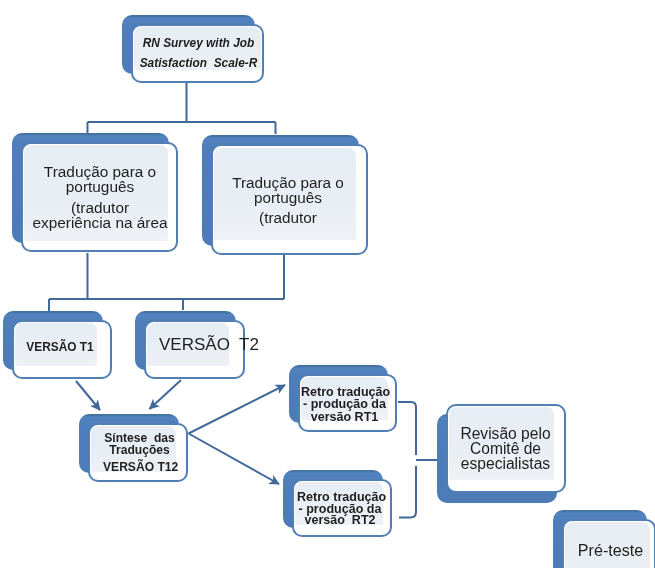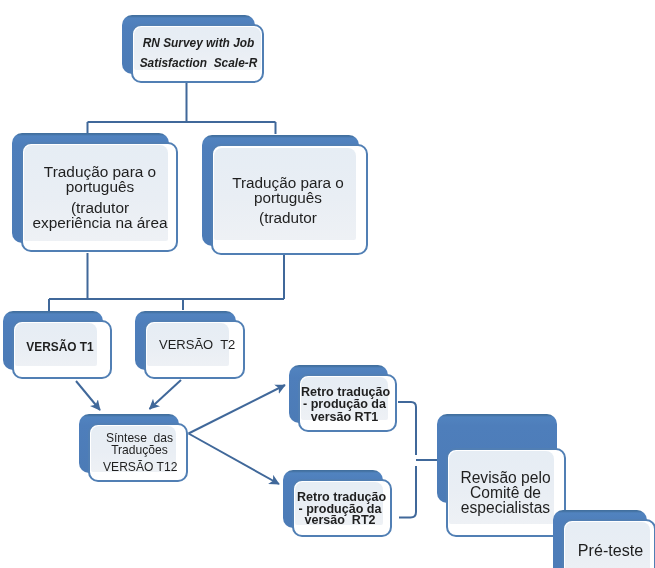--- a/index.html
+++ b/index.html
@@ -76,29 +76,29 @@
         <div class="back" style="left: 3px; top: 311px; width: 100px; height: 59px;"></div>
         <div class="front" style="left: 12px; top: 320px; width: 100px; height: 59px;">
           <div class="txt" style="font-size: 11.9px; line-height: 15px; font-weight: bold; font-style: normal; position: absolute; inset: 1px 13px 11px 1px; width: auto; display: flex; flex-direction: column; justify-content: center; padding-top: 6px; padding-left: 8px;">
             <div>VERSÃO T1</div>
           </div>
         </div>
       </div>
       <div class="node" style="left: 0px; top: 0px;">
         <div class="back" style="left: 135px; top: 311px; width: 101px; height: 59px;"></div>
         <div class="front" style="left: 144px; top: 320px; width: 101px; height: 59px;">
-          <div class="txt" style="font-size: 13px; line-height: 15px; font-weight: normal; font-style: normal; position: absolute; inset: 1px 14px 11px 1px; width: auto; display: flex; flex-direction: column; justify-content: center; padding-top: 0; padding-left: 12px;">
+          <div class="txt" style="font-size: 17px; line-height: 15px; font-weight: normal; font-style: normal; position: absolute; inset: 1px 14px 11px 1px; width: auto; display: flex; flex-direction: column; justify-content: center; padding-top: 0; padding-left: 12px;">
             <div>VERSÃO  T2</div>
           </div>
         </div>
       </div>
       <div class="node" style="left: 0px; top: 0px;">
         <div class="back" style="left: 79px; top: 414px; width: 100px; height: 59px;"></div>
         <div class="front" style="left: 88px; top: 423px; width: 100px; height: 59px;">
-          <div class="txt" style="font-size: 12.1px; line-height: 12px; font-weight: normal; font-style: normal; position: absolute; inset: 1px 10px 8px 1px; width: auto; display: flex; flex-direction: column; justify-content: center; padding-top: 6px; padding-left: 12px;">
+          <div class="txt" style="font-size: 12.1px; line-height: 12px; font-weight: bold; font-style: normal; position: absolute; inset: 1px 10px 8px 1px; width: auto; display: flex; flex-direction: column; justify-content: center; padding-top: 6px; padding-left: 12px;">
             <div>Síntese  das</div>
             <div>Traduções</div>
             <div style="height: 5px; line-height: 5px;">&nbsp;</div>
             <div>VERSÃO T12</div>
           </div>
         </div>
       </div>
       <div class="node" style="left: 0px; top: 0px;">
         <div class="back" style="left: 289px; top: 365px; width: 99px; height: 58px;"></div>
         <div class="front" style="left: 298px; top: 374px; width: 99px; height: 58px;">
@@ -114,21 +114,21 @@
         <div class="front" style="left: 292px; top: 479px; width: 100px; height: 58px;">
           <div class="txt" style="font-size: 12.55px; line-height: 11.8px; font-weight: bold; font-style: normal; position: absolute; inset: 1px 7px 10px 1px; width: auto; display: flex; flex-direction: column; justify-content: center; padding-top: 12px; padding-left: 2px;">
             <div>Retro tradução</div>
             <div>- produção da</div>
             <div>versão  RT2</div>
           </div>
         </div>
       </div>
       <div class="node" style="left: 0px; top: 0px;">
         <div class="back" style="left: 437px; top: 414px; width: 120px; height: 89px;"></div>
-        <div class="front" style="left: 446px; top: 448px; width: 120px; height: 89px;">
+        <div class="front" style="left: 446px; top: 404px; width: 120px; height: 89px;">
           <div class="txt" style="font-size: 15.6px; line-height: 15.2px; font-weight: normal; font-style: normal; position: absolute; inset: 1px 10px 11px 1px; width: auto; display: flex; flex-direction: column; justify-content: center; padding-top: 10px; padding-left: 8px;">
             <div>Revisão pelo</div>
             <div>Comitê de</div>
             <div>especialistas</div>
           </div>
         </div>
       </div>
       <div class="node" style="left: 0px; top: 0px;">
         <div class="back" style="left: 553px; top: 510px; width: 94px; height: 72px;"></div>
         <div class="front" style="left: 562px; top: 519px; width: 94px; height: 72px;">

